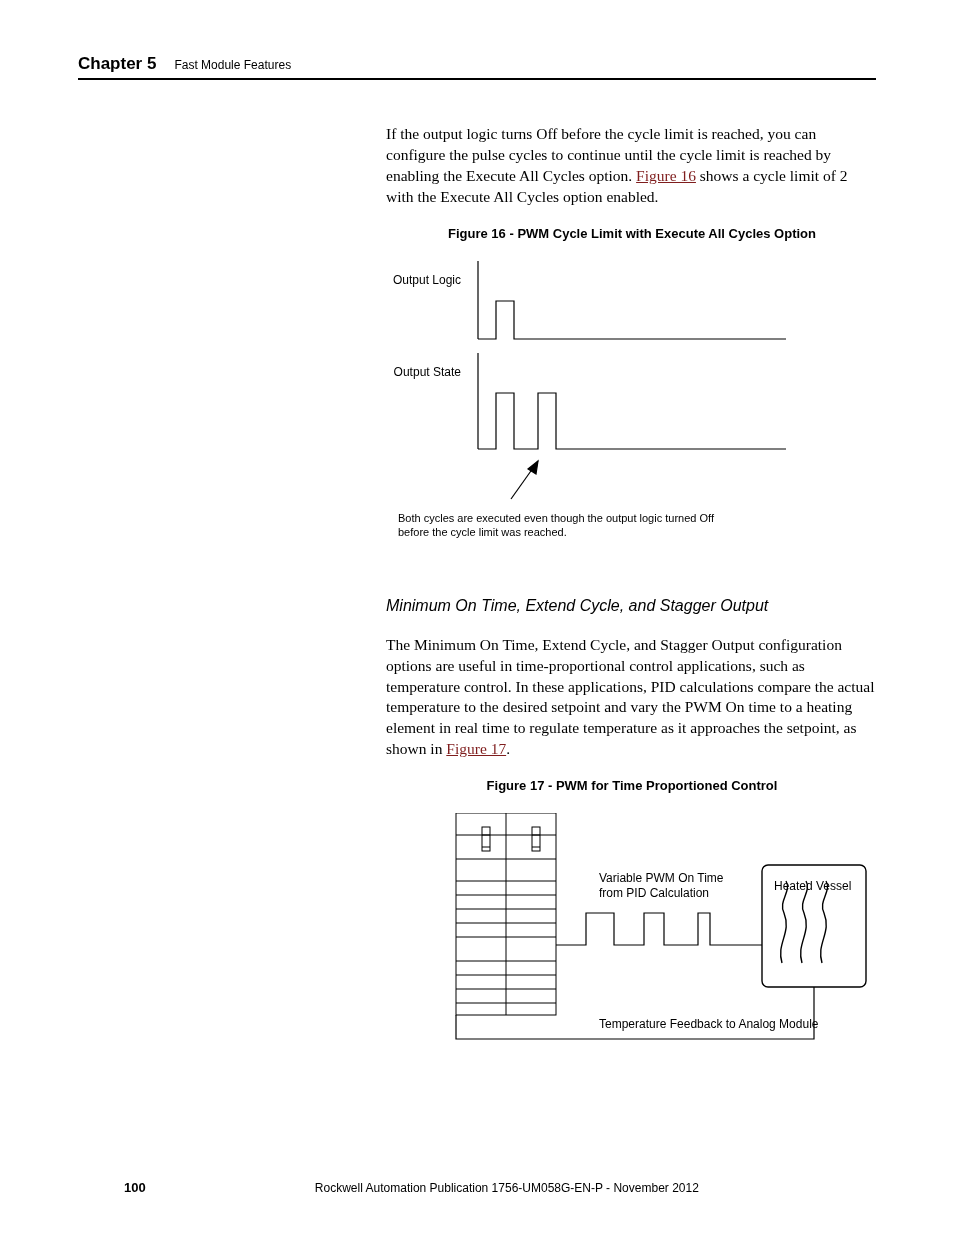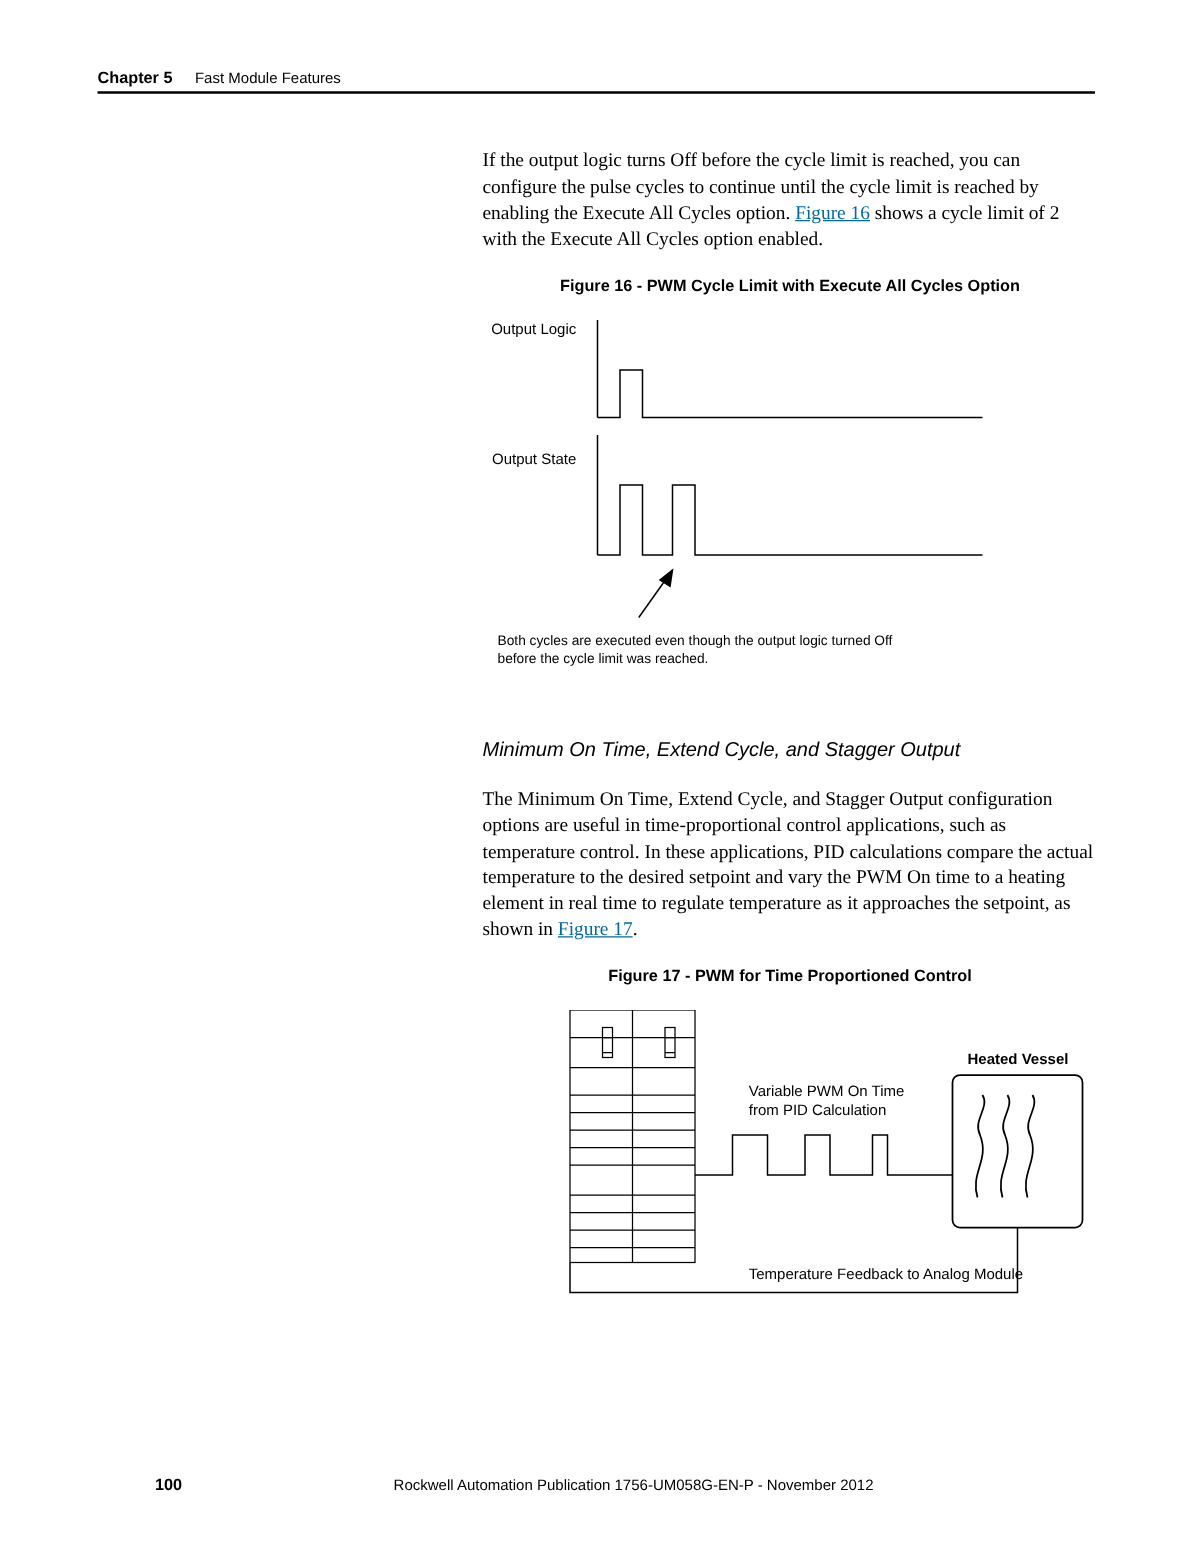--- a/index.html
+++ b/index.html
@@ -13,39 +13,39 @@
   }
   .page { padding: 54px 78px 40px 78px; }
   .header-row {
     display: flex;
     align-items: baseline;
     gap: 18px;
     border-bottom: 2px solid #000;
     padding-bottom: 4px;
     margin-bottom: 44px;
   }
-  .chapter { font-family: Arial, Helvetica, sans-serif; font-weight: bold; font-size: 13px; }
+  .chapter { font-family: Arial, Helvetica, sans-serif; font-weight: bold; font-size: 17px; }
   .chapter-title { font-family: Arial, Helvetica, sans-serif; font-size: 12px; }
   .body-col { margin-left: 308px; width: 492px; }
   .para { font-size: 15.5px; line-height: 1.35; margin-bottom: 18px; }
-  .link { color: #0369a1; text-decoration: underline; }
+  .link { color: #7f1d1d; text-decoration: underline; }
   .fig-caption { font-family: Arial, Helvetica, sans-serif; font-weight: bold; font-size: 13px; margin-bottom: 20px; text-align: center; }
   .section-heading { font-family: Arial, Helvetica, sans-serif; font-style: italic; font-size: 16px; margin-top: 36px; margin-bottom: 20px; }
 
   
   .fig16 { position: relative; height: 300px; margin-left: 0; margin-bottom: 10px; }
   .fig16 svg { display: block; }
   .fig-label { font-family: Arial, Helvetica, sans-serif; font-size: 12px; position: absolute; text-align: right; }
   .fig16-note { font-family: Arial, Helvetica, sans-serif; font-size: 11px; margin-left: 12px; line-height: 1.3; width: 340px; }
 
   
   .fig17 { position: relative; height: 260px; margin-left: 40px; margin-top: 14px; }
   .fig17 svg { display: block; }
   .f17-label { font-family: Arial, Helvetica, sans-serif; font-size: 12px; position: absolute; }
-  .f17-label.bold { font-weight: bold; }
+  .f17-label.bold { font-weight: normal; margin-top: 34px; }
 
   .footer {
     position: absolute;
     bottom: 40px;
     left: 78px;
     right: 78px;
     display: flex;
     justify-content: space-between;
     align-items: baseline;
     font-family: Arial, Helvetica, sans-serif;
@@ -65,21 +65,21 @@
 
   <div class="body-col">
 
     <p class="para">
       <span>If the output logic turns Off before the cycle limit is reached, you can configure the pulse cycles to continue until the cycle limit is reached by enabling the Execute All Cycles option. </span><a href="#" class="link">Figure 16</a><span> shows a cycle limit of 2 with the Execute All Cycles option enabled.</span>
     </p>
 
     <div class="fig-caption">Figure 16 - PWM Cycle Limit with Execute All Cycles Option</div>
 
     <div class="fig16">
-      <span class="fig-label" style="left:-5px; top:0; width:80px;">Output Logic</span>
+      <span class="fig-label" style="left:-5px; top:12px; width:80px;">Output Logic</span>
       <span class="fig-label" style="left:-5px; top:104px; width:80px;">Output State</span>
       <svg width="420" height="250" viewBox="0 0 420 250">
 
         <g stroke="#000" stroke-width="1.2" fill="none">
 
           <line x1="92" y1="0" x2="92" y2="78"></line>
 
           <polyline points="92,78 110,78 110,40 128,40 128,78 400,78"></polyline>
         </g>
 

